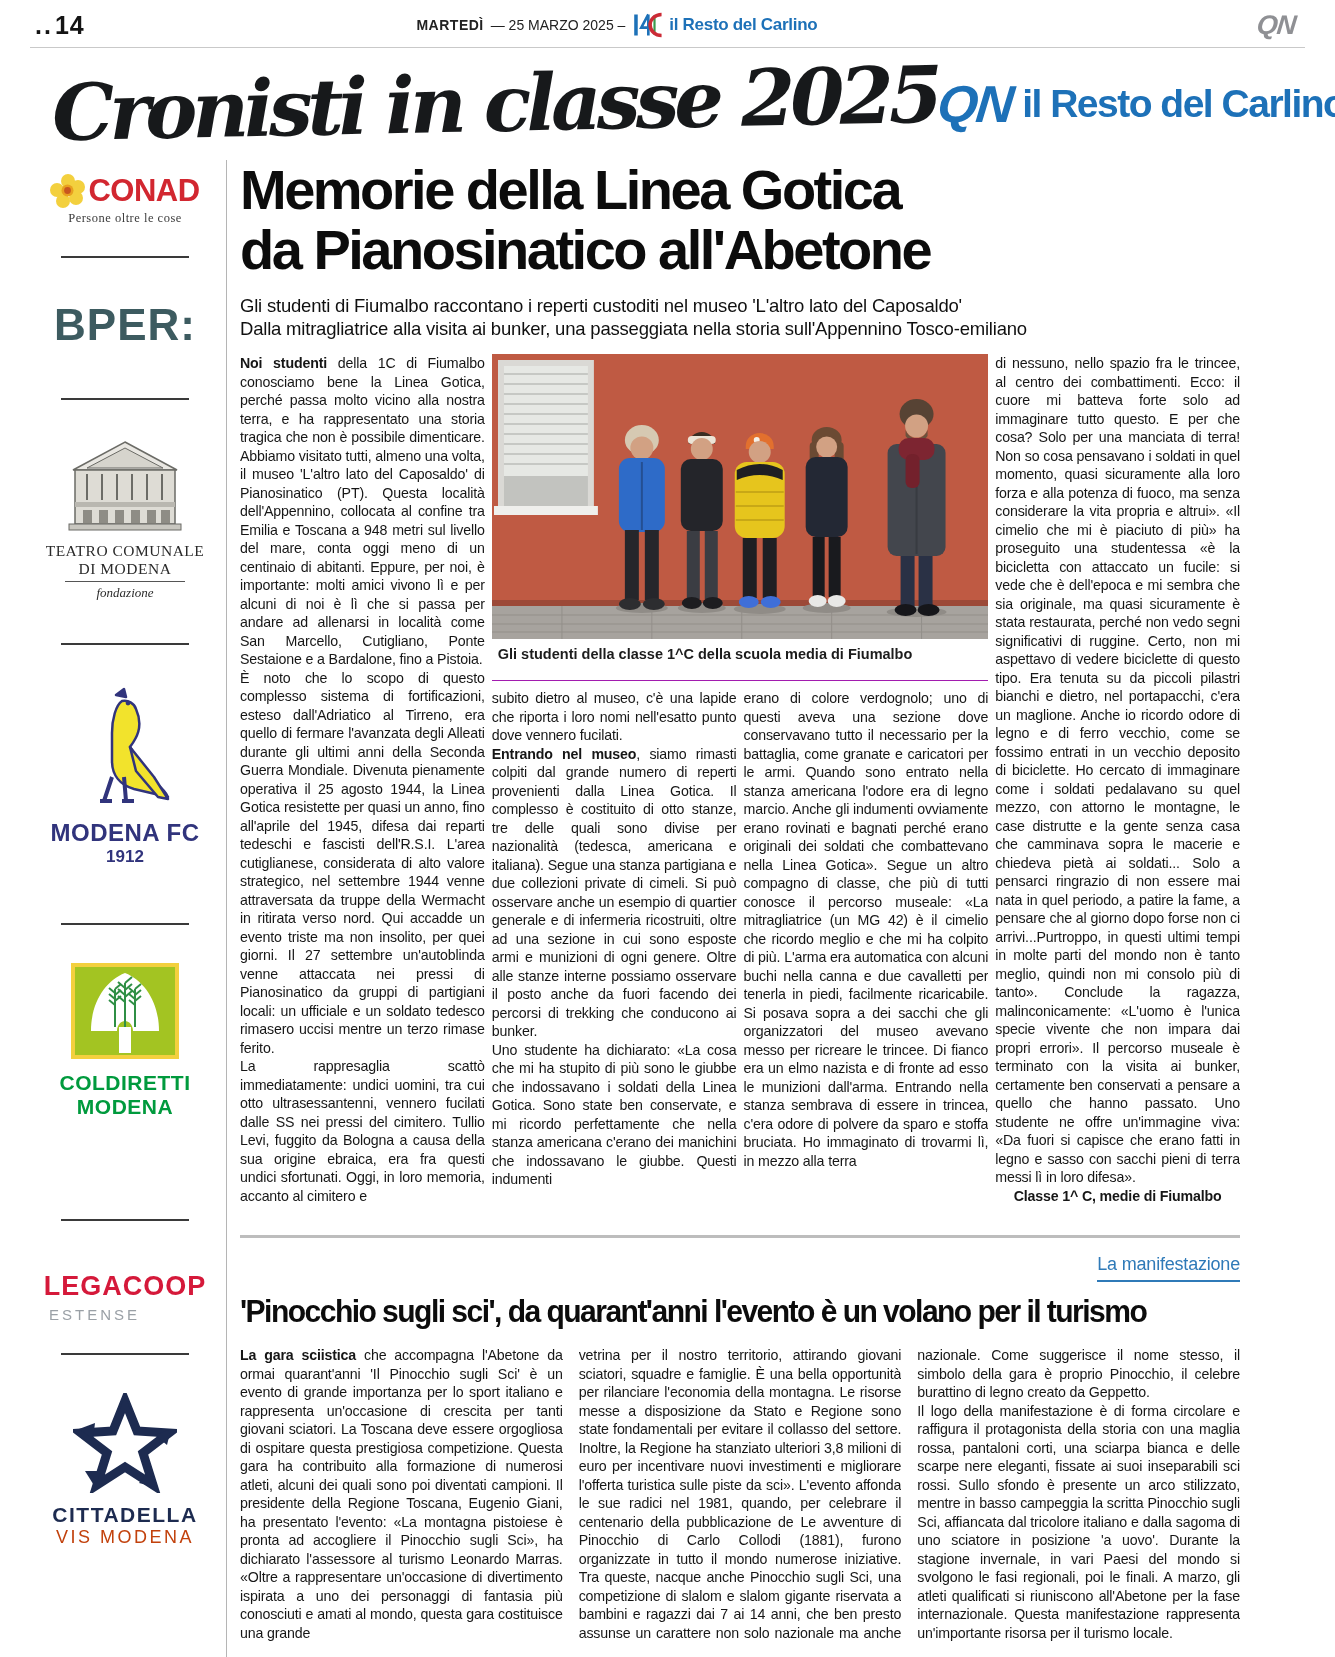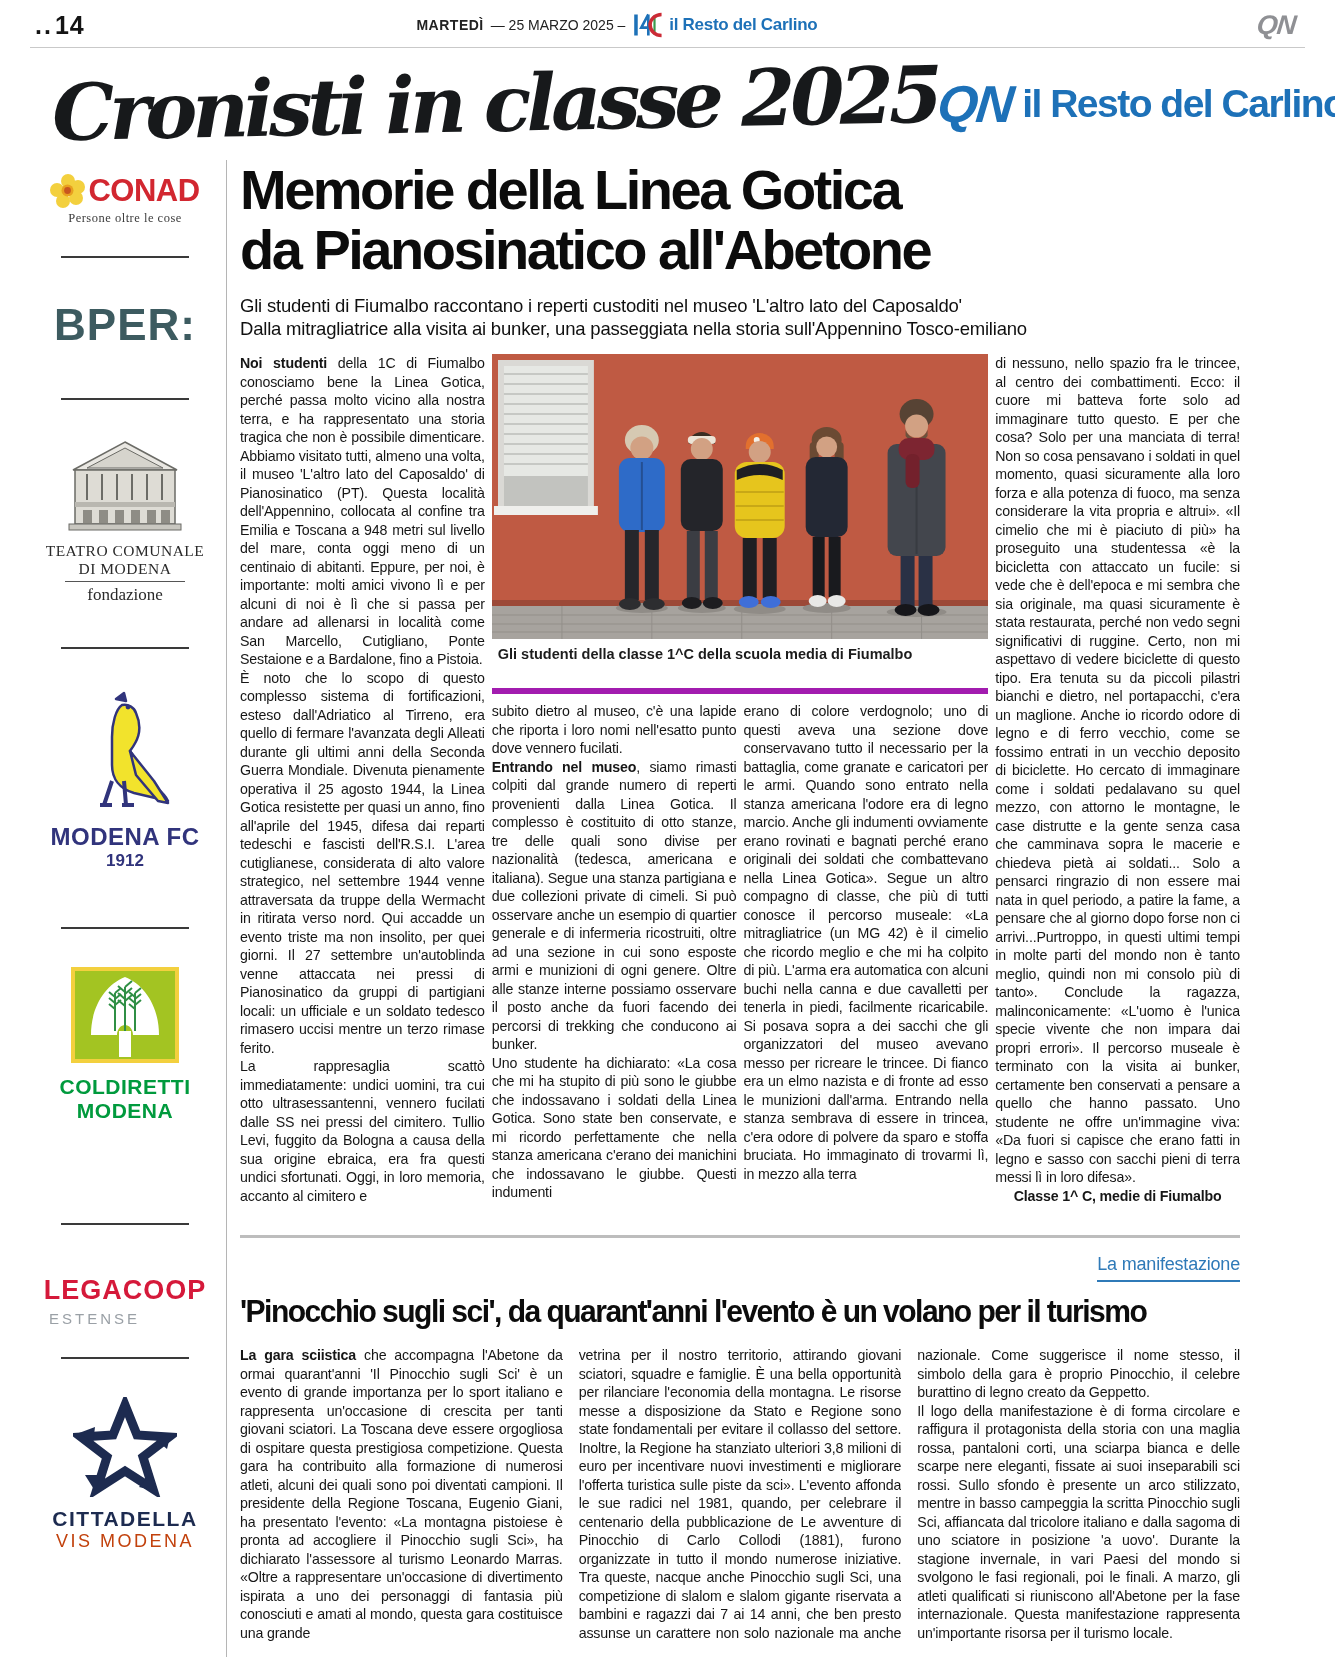--- a/index.html
+++ b/index.html
@@ -42,21 +42,21 @@
   .conad-tag { font-family:"Liberation Serif", serif; font-size:12.5px; color:#3c3c3c; margin-top:2px; letter-spacing:.5px; }
   .d1 { margin-top:30px; }
 
   .sp-bper { margin-top:42px; color:#3d5b60; font-weight:bold; font-size:44px; letter-spacing:1px; }
   .d2 { margin-top:48px; }
 
   .sp-teatro { margin-top:40px; font-family:"Liberation Serif", serif; color:#2a2a2a; }
   .teatro-line1 { font-size:15.5px; letter-spacing:.5px; margin-top:6px; }
   .teatro-line2 { font-size:15.5px; letter-spacing:.5px; }
   .teatro-hr { width:120px; height:1px; background:#555; margin:3px auto; }
-  .teatro-fond { font-size:17px; }
+  .teatro-fond { font-style:italic; font-size:13px; }
   .d3 { margin-top:42px; }
 
   .sp-fc { margin-top:40px; }
   .fc-name { color:#31347c; font-weight:bold; font-size:24px; letter-spacing:.5px; margin-top:2px; }
   .fc-year { color:#31347c; font-weight:bold; font-size:17px; }
   .d4 { margin-top:56px; }
 
   .sp-coldiretti { margin-top:38px; }
   .coldi-name { color:#009a3d; font-weight:bold; font-size:21px; letter-spacing:.5px; line-height:1.15; margin-top:8px; }
   .d5 { margin-top:100px; }
@@ -83,22 +83,22 @@
   .a1-col3 { grid-column:3; grid-row:2; }
   .a1-col4 { grid-column:4; grid-row:1 / span 2; }
 
   .bodycol { font-size:14.2px; line-height:18.5px; text-align:justify; hyphens:auto;
              letter-spacing:-0.15px; color:#161616; overflow:hidden; height:100%; }
   .bodycol p { margin:0; }
   .lead-in { font-weight:bold; }
   .signature { font-weight:bold; text-align:center; margin-top:2px; }
 
   .photo-svg { display:block; width:100%; height:285px; }
-  .photo-caption { font-size:14.5px; font-weight:bold; color:#1c1c1c; padding:7px 2px 26px 6px;
-                   border-bottom:6px solid #a21caf; }
+  .photo-caption { font-size:14.5px; font-weight:bold; color:#1c1c1c; padding:7px 2px 18px 6px;
+                   border-bottom:1px solid #a21caf; }
 
   .article-sep { margin-top:29px; height:3px; background:#bdbdbd; }
 
   .kicker-wrap { margin-top:16px;text-align:right; }
   .kicker { display:inline-block; color:#2f7ab8; font-size:18px; letter-spacing:-0.2px;
             padding-bottom:5px; border-bottom:2px solid #2f7ab8; }
   .headline2 { margin-top:12px; font-size:31px; font-weight:bold; letter-spacing:-1.6px;
                white-space:nowrap; transform:scaleX(0.97); transform-origin:left; color:#0c0c0c; }
 
   .article2-grid { margin-top:16px; display:grid; grid-template-columns:repeat(3,1fr);

